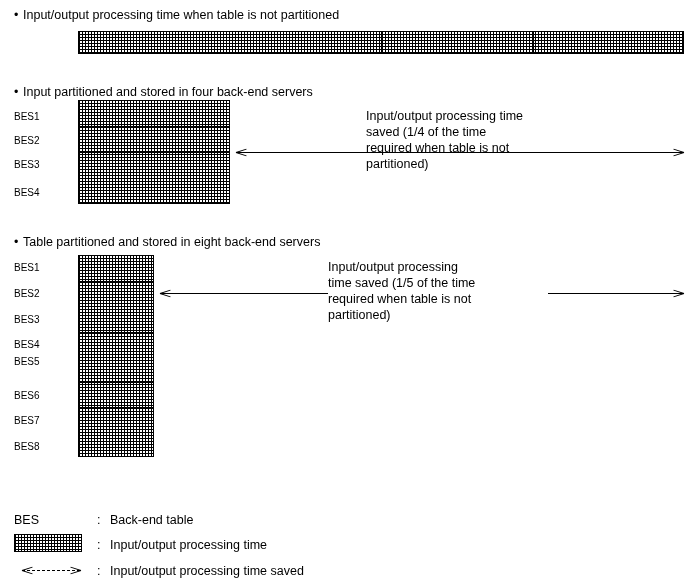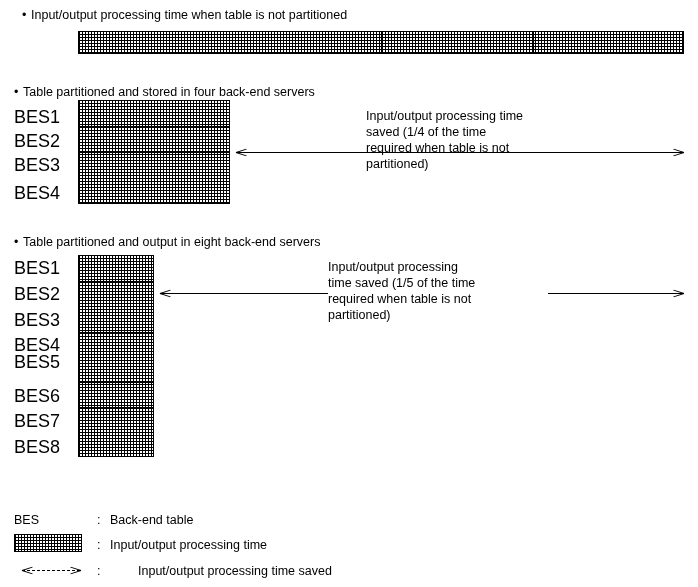--- a/index.html
+++ b/index.html
@@ -22,21 +22,21 @@
     font-size: 12.5px;
     white-space: nowrap;
     line-height: 14px;
   }
   .bullet-dot {
     display: inline-block;
     width: 9px;
   }
 
   .label {
-    font-size: 18px;
+    font-size: 10px;
     white-space: nowrap;
     line-height: 14px;
   }
 
   
   .hatch {
     background-color: #ffffff;
     background-image:
       repeating-linear-gradient(0deg,   #000 0px, #000 1px, transparent 1px, transparent 3px),
       repeating-linear-gradient(90deg,  #000 0px, #000 1px, transparent 1px, transparent 3px);
@@ -100,32 +100,32 @@
   }
   .dashed-arrow {
     position: absolute;
     height: 1px;
     border-top: 1px dashed #000000;
   }
 </style>
 </head>
 <body>
 
-<div class="abs bullet-line" style="left:14px; top:8px;margin-left:8px;">
+<div class="abs bullet-line" style="left:14px; top:8px;">
   <span class="bullet-dot">•</span><span>Input/output processing time when table is not partitioned</span>
 </div>
 
 <div class="abs hatch" style="left:78px; top:31px; width:606px; height:23px;">
   <div class="sep-v" style="left:150px;"></div>
   <div class="sep-v" style="left:302px;"></div>
   <div class="sep-v" style="left:454px;"></div>
 </div>
 
 <div class="abs bullet-line" style="left:14px; top:85px;">
-  <span class="bullet-dot">•</span><span>Table partitioned and stored in four back-end servers</span>
+  <span class="bullet-dot">•</span><span>Input partitioned and stored in four back-end servers</span>
 </div>
 
 <div class="abs label" style="left:14px; top:110px;">BES1</div>
 <div class="abs label" style="left:14px; top:134px;">BES2</div>
 <div class="abs label" style="left:14px; top:158px;">BES3</div>
 <div class="abs label" style="left:14px; top:186px;">BES4</div>
 
 <div class="abs hatch" style="left:78px; top:100px; width:152px; height:104px;">
   <div class="sep-h" style="top:25px;"></div>
   <div class="sep-h" style="top:51px;"></div>
@@ -135,21 +135,21 @@
 <div class="abs arrow-line" style="left:236px; top:152px; width:448px;"></div>
 <div class="abs arrow-head-left" style="left:236px; top:152px;"></div>
 <div class="abs arrow-head-right" style="left:684px; top:152px;"></div>
 
 <div class="abs note" style="left:366px; top:108px; width:210px;">Input/output processing time
 saved (1/4 of the time
 required when table is not
 partitioned)</div>
 
 <div class="abs bullet-line" style="left:14px; top:235px;">
-  <span class="bullet-dot">•</span><span>Table partitioned and output in eight back-end servers</span>
+  <span class="bullet-dot">•</span><span>Table partitioned and stored in eight back-end servers</span>
 </div>
 
 <div class="abs label" style="left:14px; top:261px;">BES1</div>
 <div class="abs label" style="left:14px; top:287px;">BES2</div>
 <div class="abs label" style="left:14px; top:313px;">BES3</div>
 <div class="abs label" style="left:14px; top:338px;">BES4</div>
 <div class="abs label" style="left:14px; top:355px;">BES5</div>
 <div class="abs label" style="left:14px; top:389px;text-align:right;">BES6</div>
 <div class="abs label" style="left:14px; top:414px;">BES7</div>
 <div class="abs label" style="left:14px; top:440px;">BES8</div>
@@ -178,13 +178,13 @@
 <div class="abs legend-label" style="left:110px; top:513px;">Back-end table</div>
 
 <div class="abs hatch" style="left:14px; top:534px; width:68px; height:18px;"></div>
 <div class="abs legend-colon" style="left:97px; top:538px;">:</div>
 <div class="abs legend-label" style="left:110px; top:538px;">Input/output processing time</div>
 
 <div class="abs dashed-arrow" style="left:22px; top:570px; width:58px;"></div>
 <div class="abs arrow-head-left" style="left:22px; top:570px;"></div>
 <div class="abs arrow-head-right" style="left:81px; top:570px;"></div>
 <div class="abs legend-colon" style="left:97px; top:564px;">:</div>
-<div class="abs legend-label" style="left:110px; top:564px;margin-left:28px;">Input/output processing time saved</div>
+<div class="abs legend-label" style="left:110px; top:564px;">Input/output processing time saved</div>
 
 </body></html>

